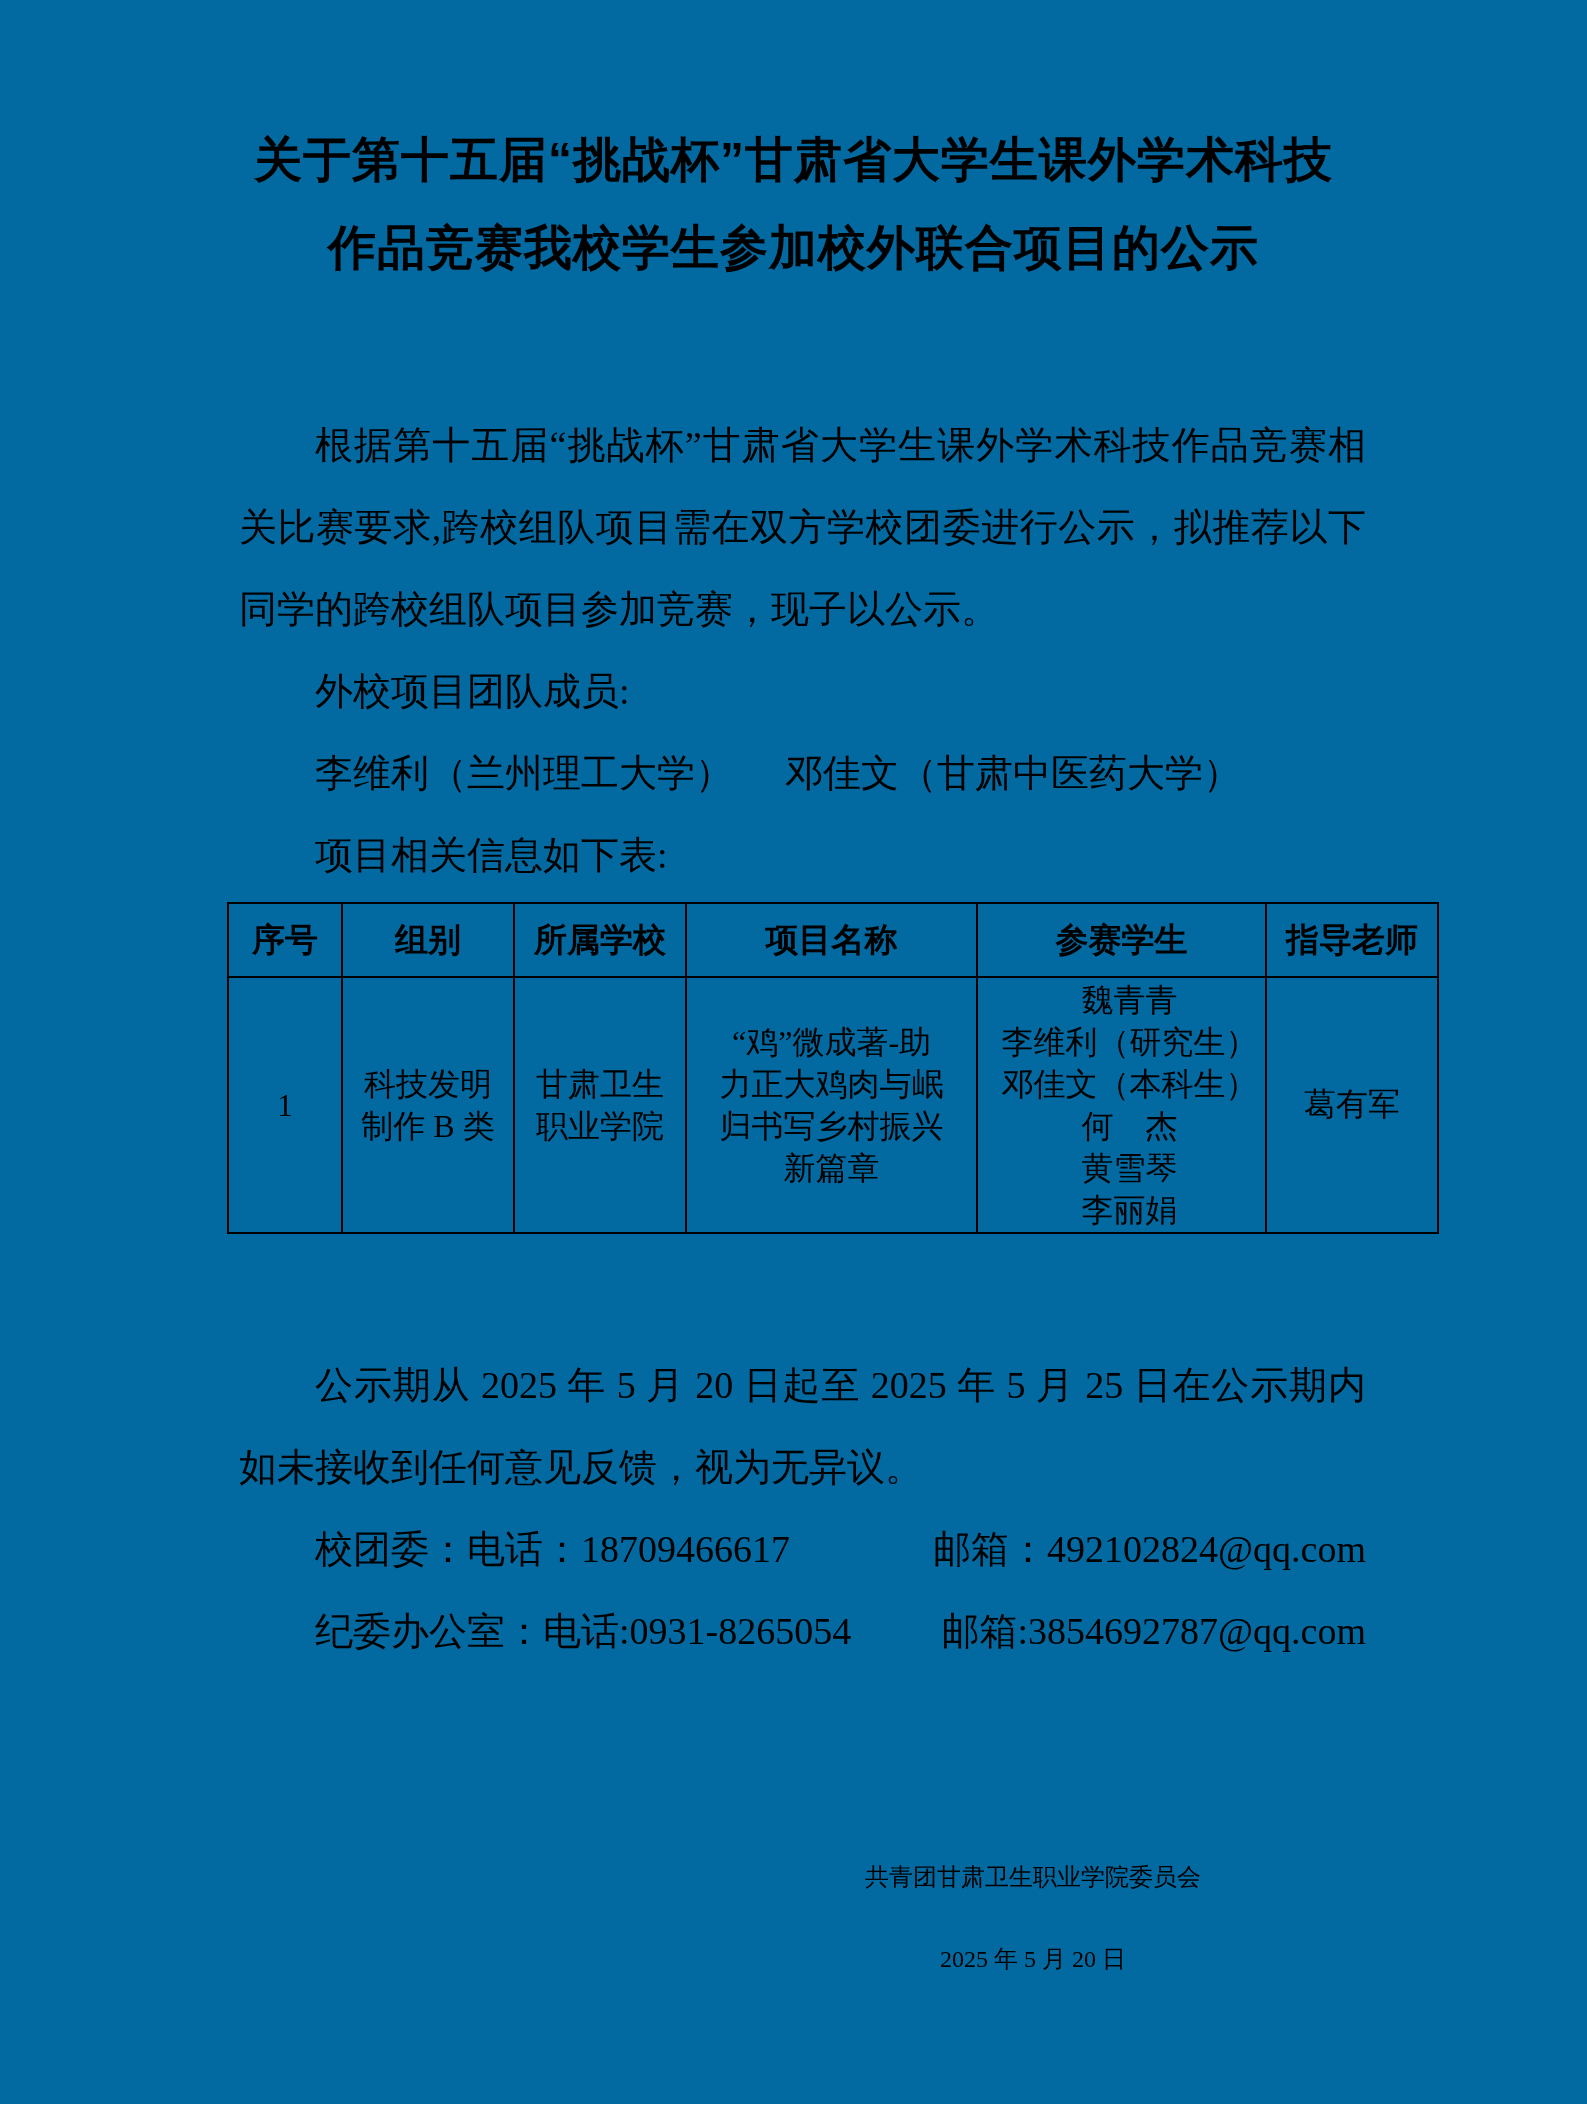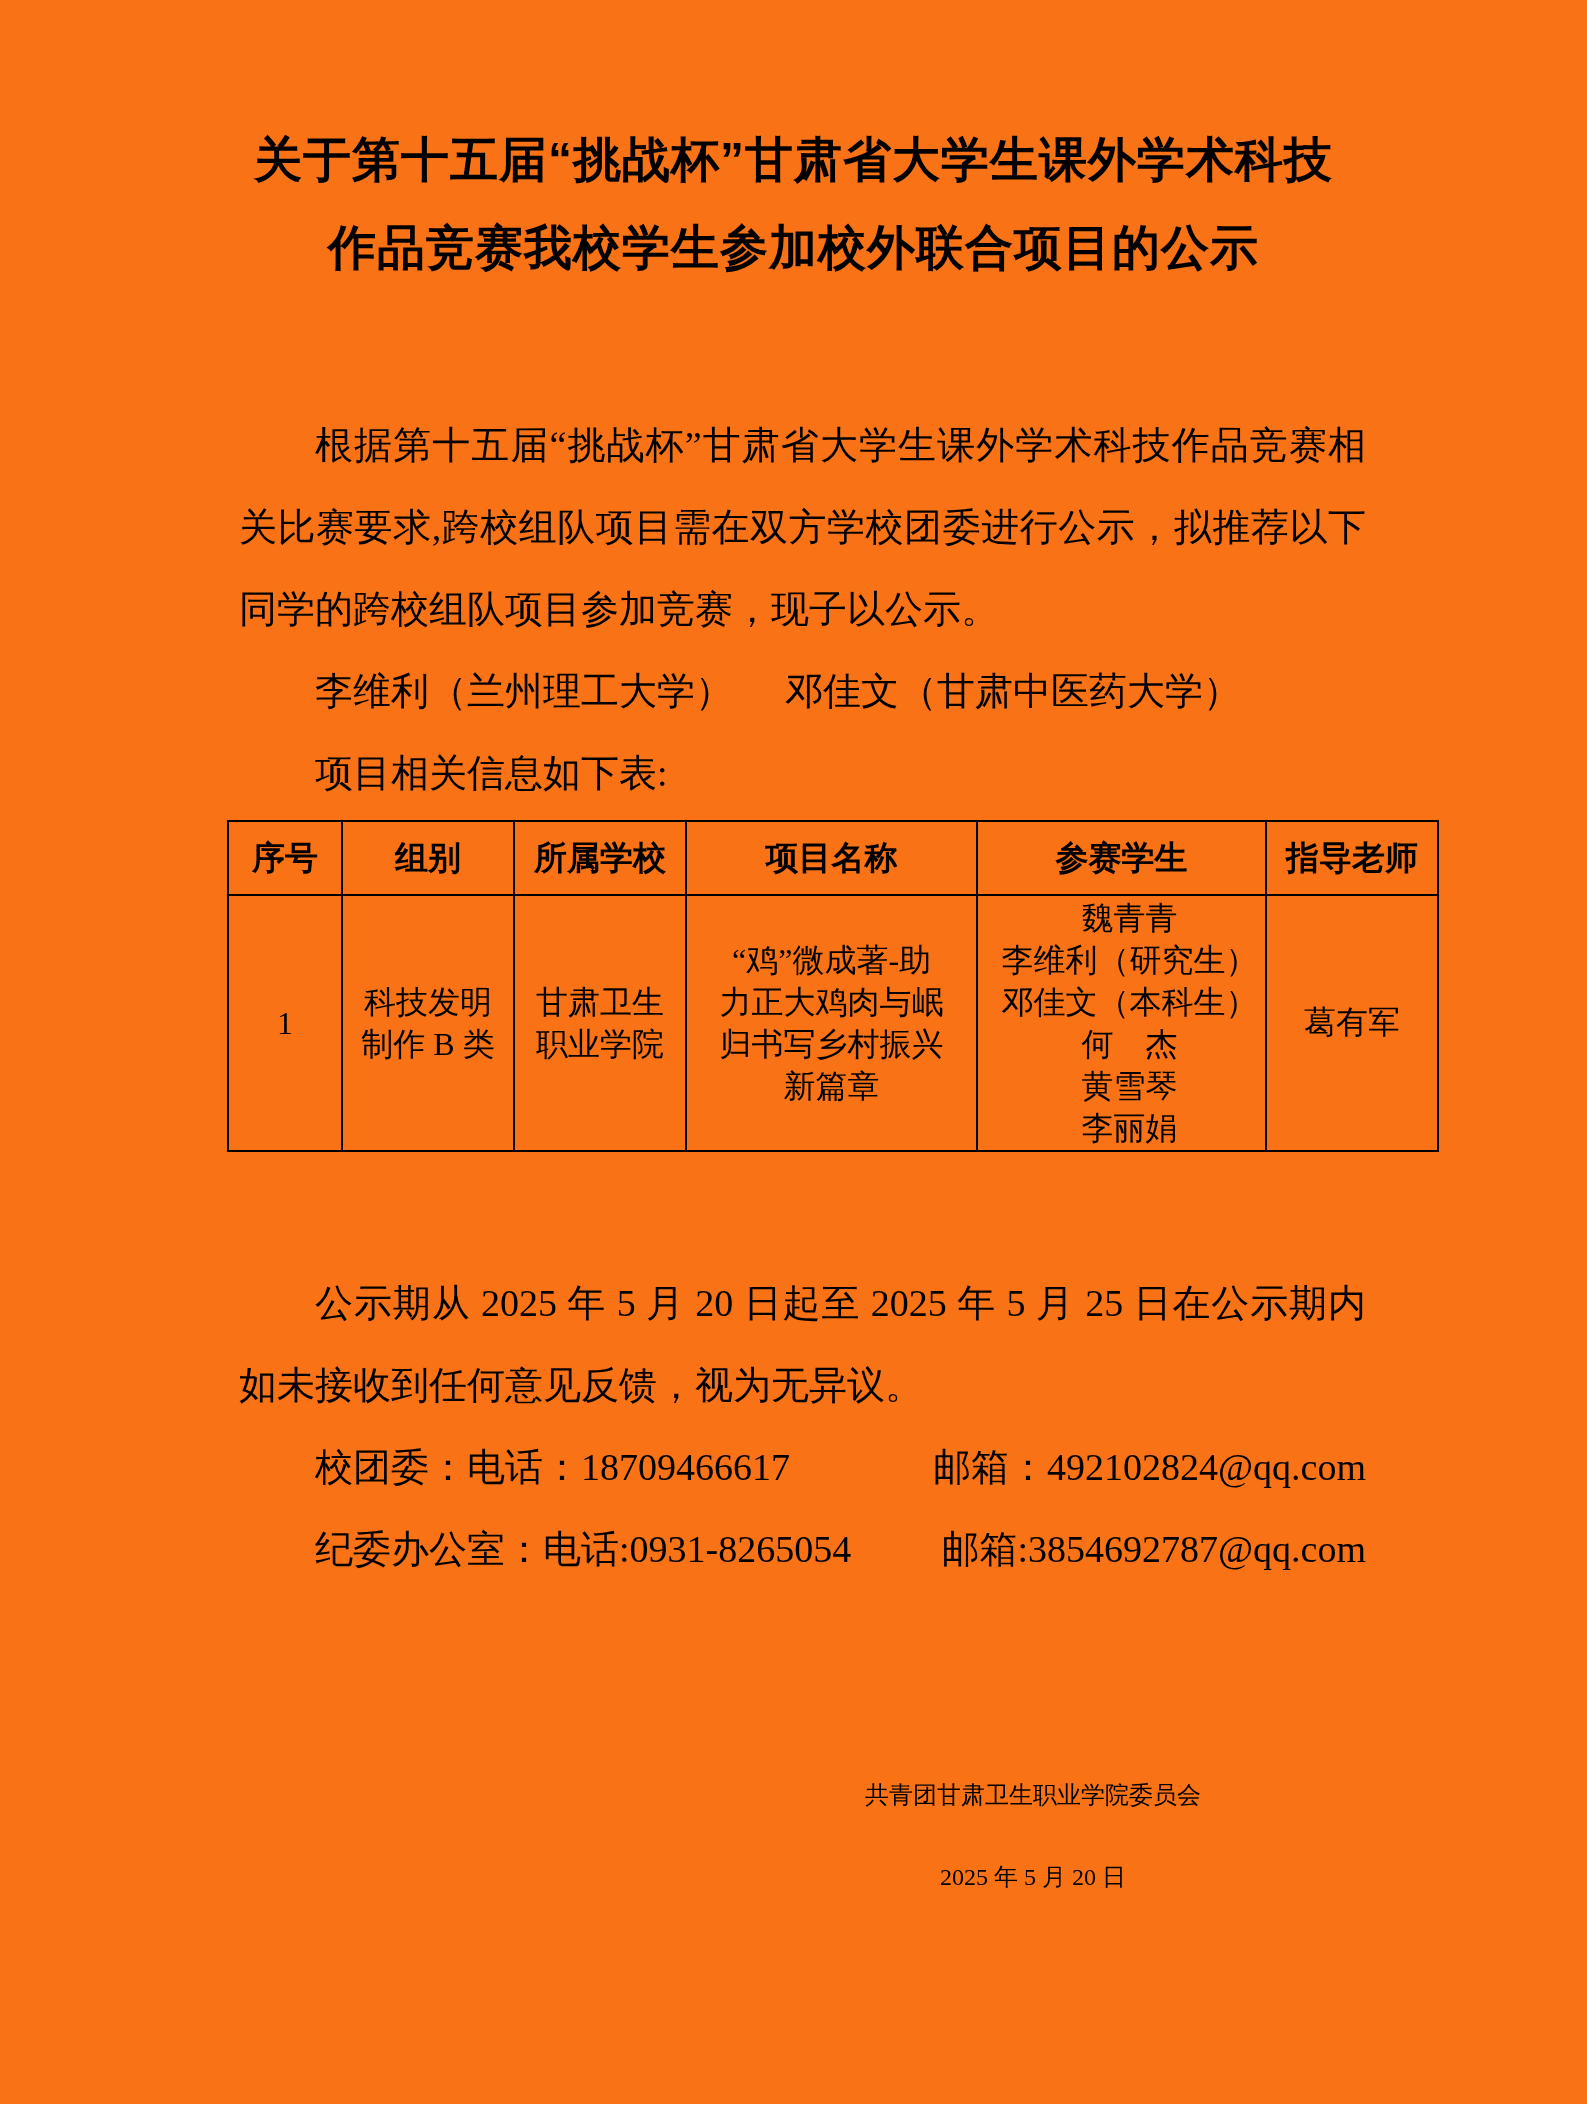--- a/index.html
+++ b/index.html
@@ -1,21 +1,21 @@
 <!DOCTYPE html>
 <html><head>
 <meta charset="utf-8">
 <style>
   html, body { margin: 0; padding: 0; background: #e8e8e8; }
   .page {
     position: relative;
     width: 1587px;
     height: 2104px;
     margin: 0 auto;
-    background: #f97316;
+    background: #0369a1;
     color: #000000;
     font-family: "Liberation Serif", "DejaVu Serif", serif;
     overflow: hidden;
   }
   .doc-title {
     margin: 0;
     padding-top: 116px;
     text-align: center;
     font-family: "Liberation Sans", "DejaVu Sans", sans-serif;
     font-weight: bold;
@@ -73,20 +73,21 @@
 
   <h1 class="doc-title">
     <div>关于第十五届“挑战杯”甘肃省大学生课外学术科技</div>
     <div>作品竞赛我校学生参加校外联合项目的公示</div>
   </h1>
 
   <div class="textblock tb-intro">
     <div class="line indent fill">根据第十五届“挑战杯”甘肃省大学生课外学术科技作品竞赛相</div>
     <div class="line fill">关比赛要求,跨校组队项目需在双方学校团委进行公示，拟推荐以下</div>
     <div class="line">同学的跨校组队项目参加竞赛，现子以公示。</div>
+    <div class="line indent">外校项目团队成员:</div>
     <div class="members-row">
       <span>李维利（兰州理工大学）</span>
       <span>邓佳文（甘肃中医药大学）</span>
     </div>
     <div class="line indent">项目相关信息如下表:</div>
   </div>
 
   <table class="project-table">
     <colgroup>
       <col style="width:114px">

